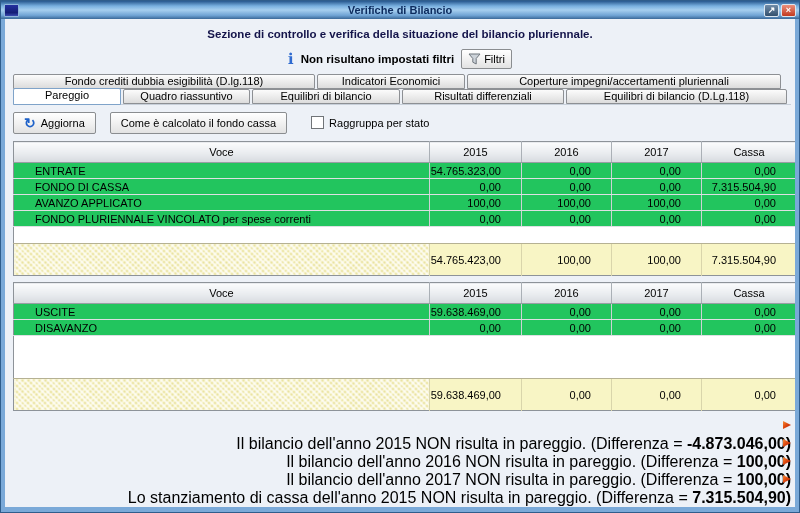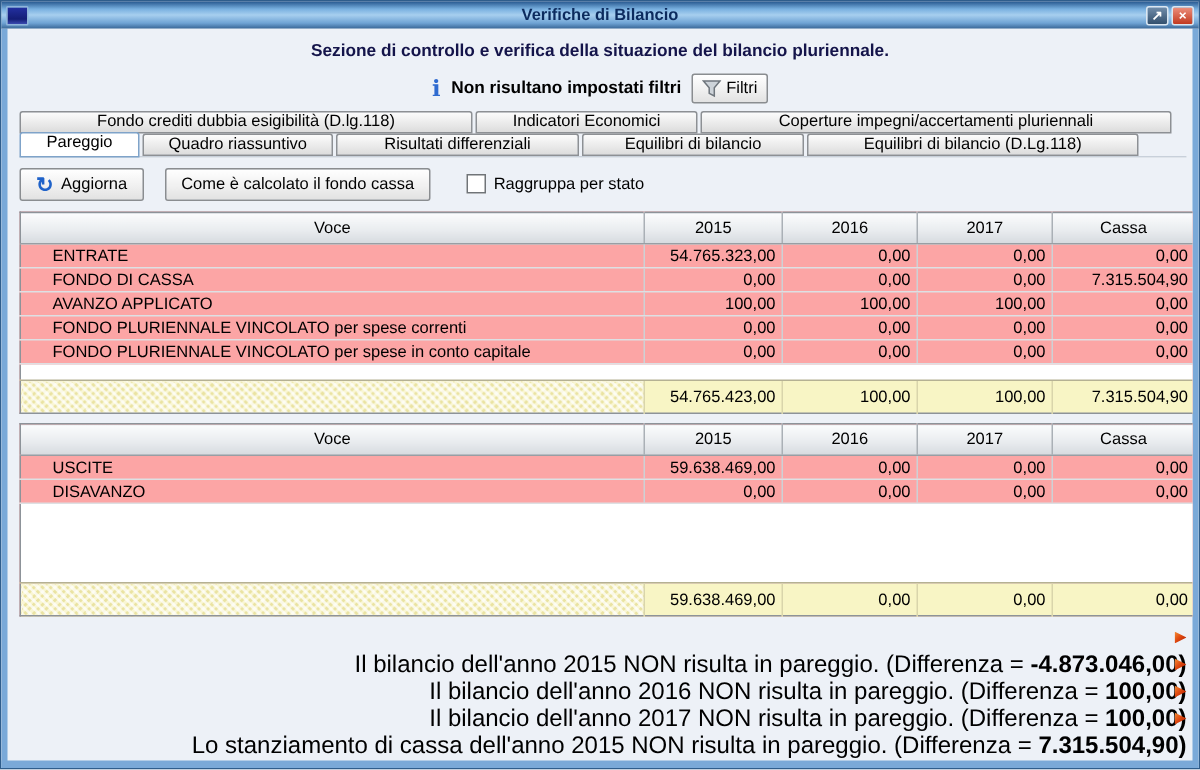--- a/index.html
+++ b/index.html
@@ -96,38 +96,38 @@
   .gap1 { width: 14px; } .gap2 { width: 24px; }
   .checkbox {
     width: 13px; height: 13px; background: #fff;
     border: 1px solid #707478; margin-right: 5px; flex: 0 0 13px;
   }
   .check-wrap { display: flex; align-items: center; cursor: default; }
 
   
   .grid {
     border-collapse: collapse; table-layout: fixed;
-    width: 783px; margin-left: 4px; background: #fca5a5;
+    width: 783px; margin-left: 4px; background: #22c55e;
     border: 1px solid #8d9399; font-size: 11px;
   }
   .grid-1 { margin-top: 7px; height: 135px; }
   .grid-2 { margin-top: 6px; height: 129px; }
   .grid th {
     background: linear-gradient(180deg, #fbfcfd 0%, #e9ecef 55%, #d6dadf 100%);
     border-bottom: 1px solid #989ea4; border-left: 1px solid #aab0b6;
     font-weight: normal; height: 21px; text-align: center; cursor: default;
   }
   .grid th:first-child { border-left: none; }
   .grid tr.data { height: 16px; }
   .grid tr.data td { border-left: 1px solid #cdd1d5; border-bottom: 1px solid #dde0e3; }
   .grid tr.data td:first-child { border-left: none; }
   .grid td.t { text-align: left; padding-left: 21px; white-space: nowrap; overflow: hidden; }
-  .grid td.n { text-align: right; padding-right: 4px; white-space: nowrap; }
+  .grid td.n { text-align: right; padding-right: 20px; white-space: nowrap; }
   .grid tr.filler td { background: #fff; }
-  .grid tr.total { height: 22px; }
+  .grid tr.total { height: 32px; }
   .grid tr.total td {
     background: #f8f5c5;
     border-top: 1px solid #b5b193; border-left: 1px solid #d9d5ab;
   }
   .grid tr.total td:first-child {
     border-left: none;
     background-color: #f3efb4;
     background-image:
       repeating-linear-gradient(45deg, rgba(255,255,255,0.75) 0 2px, rgba(255,255,255,0) 2px 4px),
       repeating-linear-gradient(-45deg, rgba(233,226,160,0.9) 0 2px, rgba(250,247,215,0.9) 2px 4px);
@@ -175,24 +175,24 @@
       </button>
     </div>
 
     <div class="tabs-wrap">
       <div class="tab-row">
         <div class="tab" style="width:302px">Fondo crediti dubbia esigibilità (D.lg.118)</div>
         <div class="tab" style="width:148px">Indicatori Economici</div>
         <div class="tab" style="width:314px">Coperture impegni/accertamenti pluriennali</div>
       </div>
       <div class="tab-row">
-        <div class="tab active" style="width:80px">Pareggio</div>
+        <div class="tab active" style="width:108px">Pareggio</div>
         <div class="tab" style="width:127px">Quadro riassuntivo</div>
+        <div class="tab" style="width:148px">Equilibri di bilancio</div>
         <div class="tab" style="width:162px">Risultati differenziali</div>
-        <div class="tab" style="width:148px">Equilibri di bilancio</div>
         <div class="tab" style="width:221px">Equilibri di bilancio (D.Lg.118)</div>
       </div>
       <div class="tab-panel-line"></div>
     </div>
 
     <div class="toolbar">
       <button class="btn">
         <span class="refresh-glyph">↻</span>
         <span>Aggiorna</span>
       </button>
@@ -246,27 +246,20 @@
           <td class="n">100,00</td>
           <td class="n">0,00</td>
         </tr>
         <tr class="data">
           <td class="t">FONDO PLURIENNALE VINCOLATO per spese correnti</td>
           <td class="n">0,00</td>
           <td class="n">0,00</td>
           <td class="n">0,00</td>
           <td class="n">0,00</td>
         </tr>
-        <tr class="data">
-          <td class="t">FONDO PLURIENNALE VINCOLATO per spese in conto capitale</td>
-          <td class="n">0,00</td>
-          <td class="n">0,00</td>
-          <td class="n">0,00</td>
-          <td class="n">0,00</td>
-        </tr>
         <tr class="filler">
             <td colspan="5"></td>
           </tr>
         <tr class="total">
           <td></td>
           <td class="n">54.765.423,00</td>
           <td class="n">100,00</td>
           <td class="n">100,00</td>
           <td class="n">7.315.504,90</td>
         </tr>

